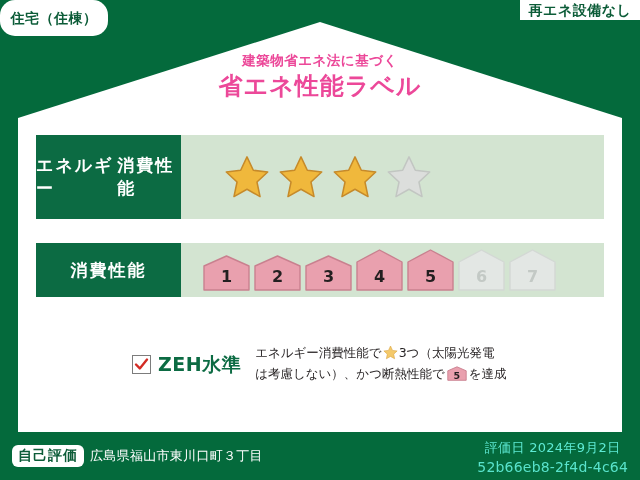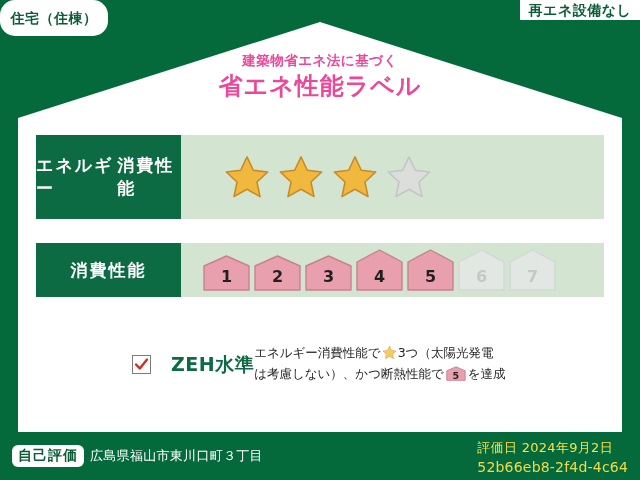--- a/index.html
+++ b/index.html
@@ -140,41 +140,42 @@
   .zeh-section {
     position: absolute;
     left: 36px; top: 333px;
     width: 568px; height: 62px;
     display: flex;
     align-items: center;
   }
   .zeh-badge {
     display: flex;
     align-items: center;
-    gap: 20px;
+    gap: 7px;
     margin-left: 96px;
     flex: 0 0 auto;
   }
   .zeh-check {
     width: 19px; height: 19px;
     border: 1.6px solid #7c7c7c;
     background: #ffffff;
     display: flex;
     align-items: center;
     justify-content: center;
     box-sizing: border-box;
   }
   .zeh-text {
     color: #0c6b43;
     font-weight: bold;
     font-size: 19px;
     letter-spacing: 0.5px;
     line-height: 1;
   }
   .zeh-desc {
+    margin-left: 14px;
     color: #231f20;
     font-size: 12.5px;
     line-height: 1.65;
     flex: 1 1 auto;
   }
   .zeh-desc .inline-star { vertical-align: -3px; margin: 0 1px; }
   .inline-grade {
     display: inline-block;
     vertical-align: -3px;
     position: relative;
@@ -215,22 +216,22 @@
   }
   .address {
     color: #ffffff;
     font-size: 13px;
     margin-left: 6px;
     letter-spacing: 0.3px;
     flex: 1 1 auto;
   }
   .footer-right {
     flex: 0 0 auto;
-    text-align: left;
-    color: #fde047;
+    text-align: center;
+    color: #5eead4;
   }
   .eval-date { font-size: 13px; letter-spacing: 0.3px; line-height: 1.2; }
   .label-id {
     font-size: 14px;
     letter-spacing: 0.2px;
     margin-top: 3px;
     line-height: 1.2;
     opacity: 0.95;
   }
 </style>

